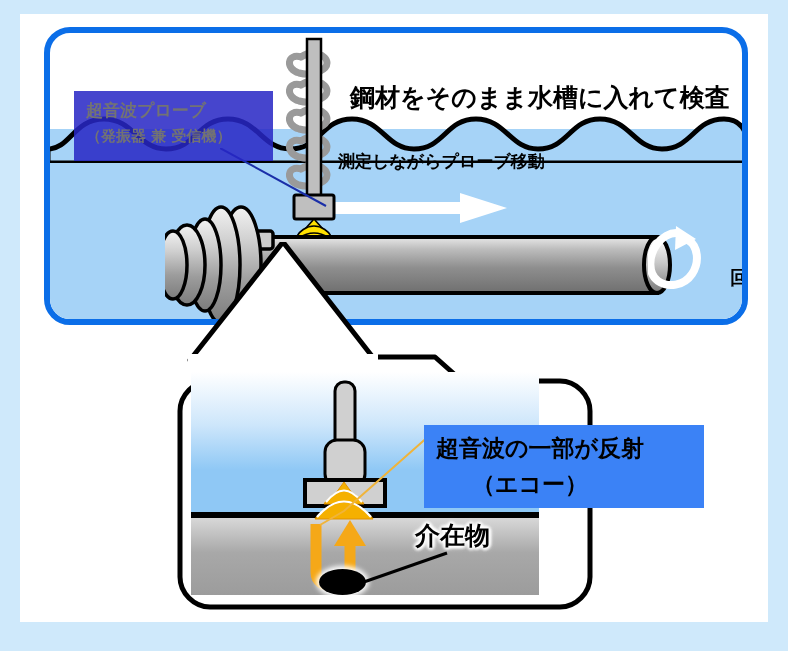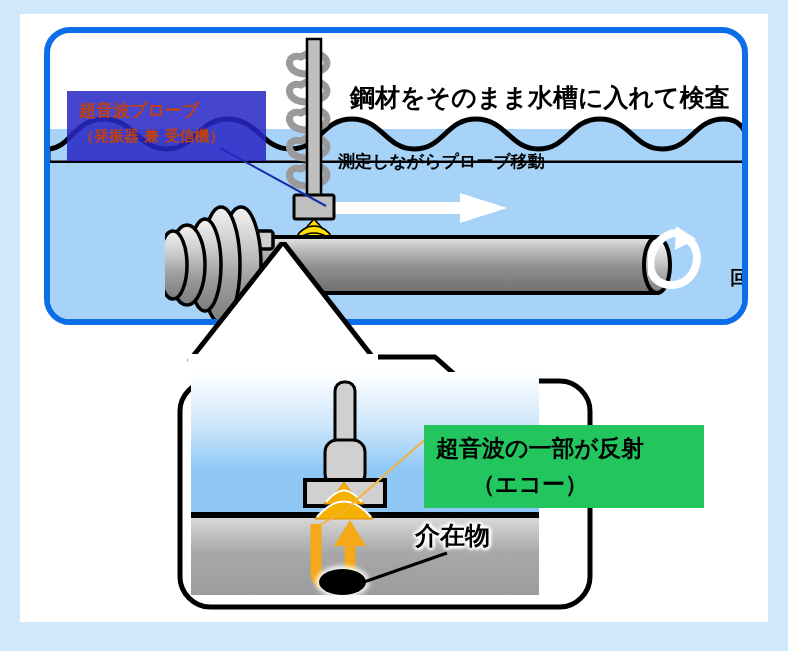--- a/index.html
+++ b/index.html
@@ -77,26 +77,26 @@
     top: 117px;
     font-size: 17px;
     font-weight: bold;
     color: #000000;
     white-space: nowrap;
   }
 
   
   #probe-callout {
     position: absolute;
-    left: 17px;
+    left: 24px;
     top: 58px;
     width: 199px;
     height: 70px;
     background: rgba(40, 38, 197, 0.86);
-    color: #c2410c;
+    color: #737373;
     box-sizing: border-box;
     padding: 6px 10px 0 12px;
   }
   #probe-callout .l1 {
     font-size: 17px;
     font-weight: bold;
     line-height: 26px;
     white-space: nowrap;
   }
   #probe-callout .l2 {
@@ -208,21 +208,21 @@
       2px 0 3px #fff, -2px 0 3px #fff, 0 2px 3px #fff, 0 -2px 3px #fff;
   }
 
   
   #echo-callout {
     position: absolute;
     left: 404px;
     top: 411px;
     width: 280px;
     height: 83px;
-    background: #22c55e;
+    background: #3b82f6;
     z-index: 7;
     box-sizing: border-box;
     padding: 5px 0 17px 12px;
   }
   #echo-callout .e1 {
     font-size: 23px;
     font-weight: bold;
     color: #000000;
     line-height: 36px;
     white-space: nowrap;

